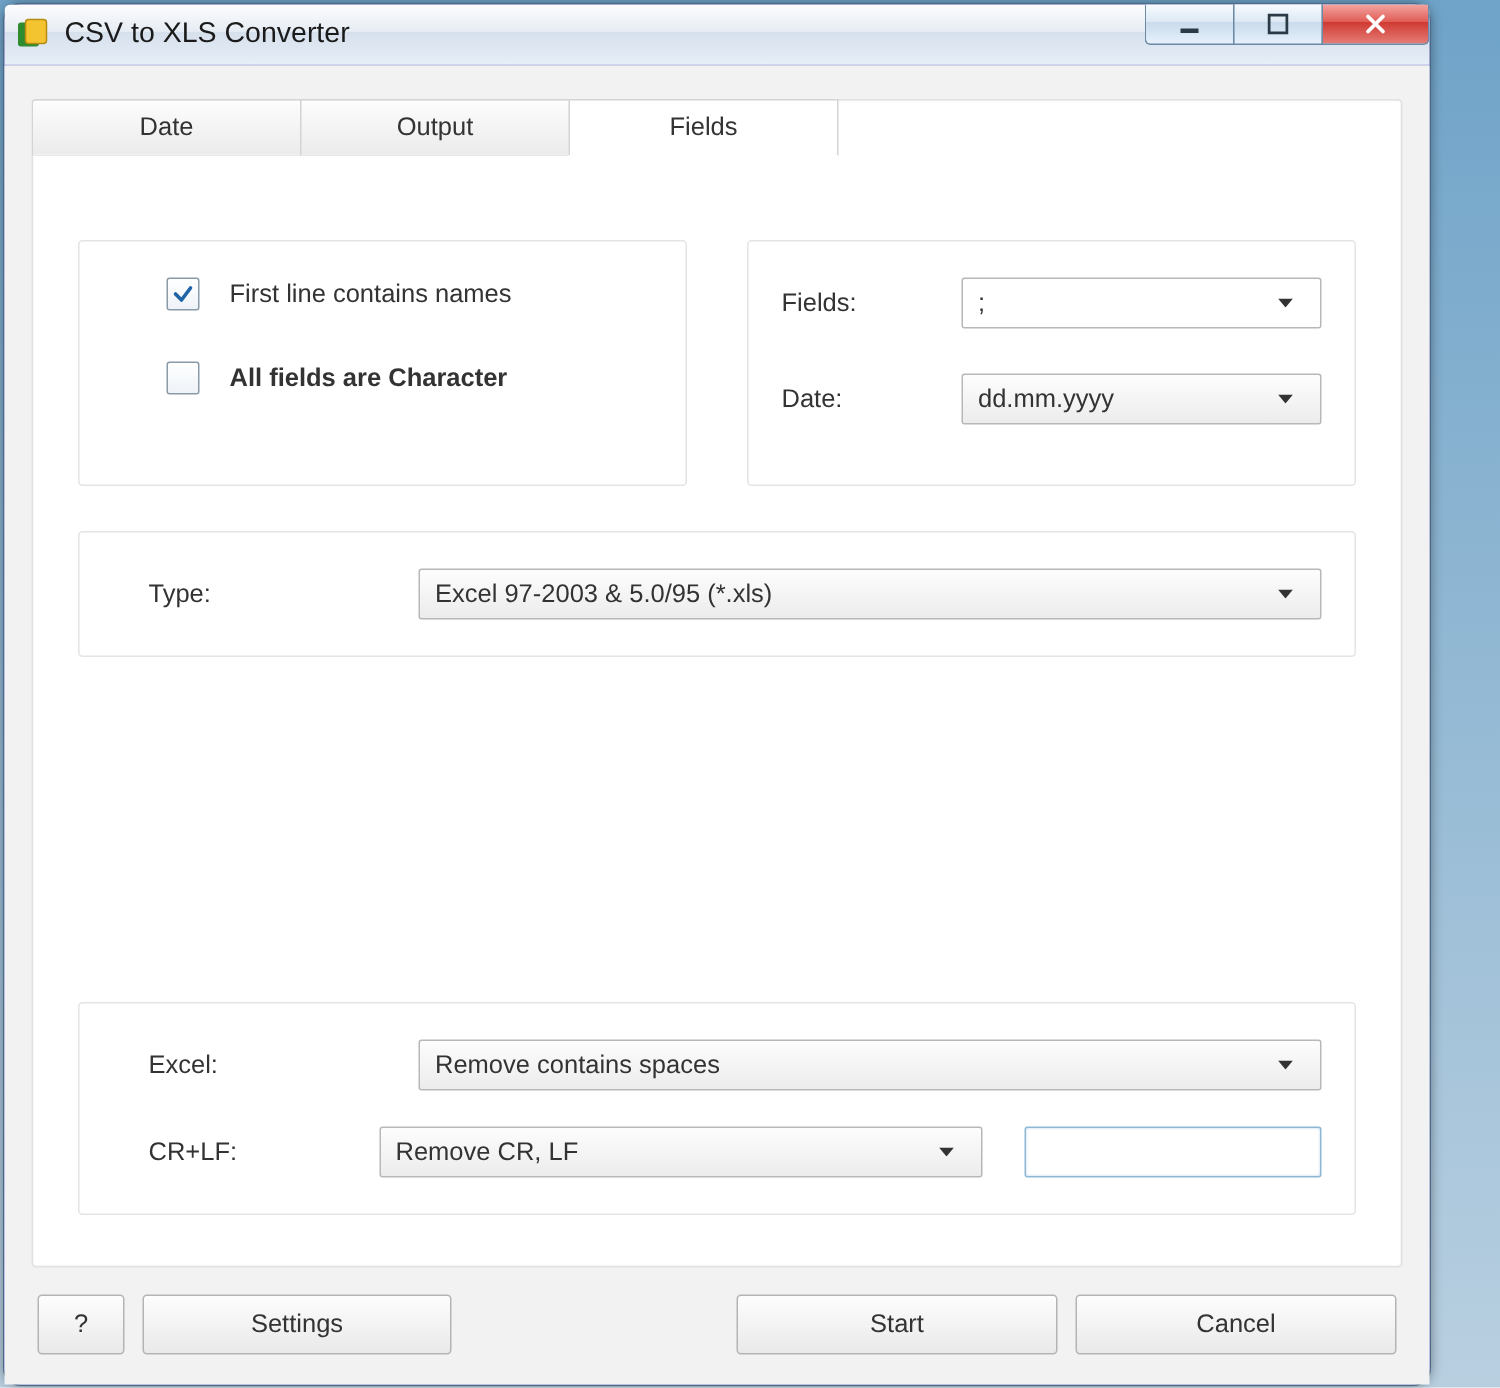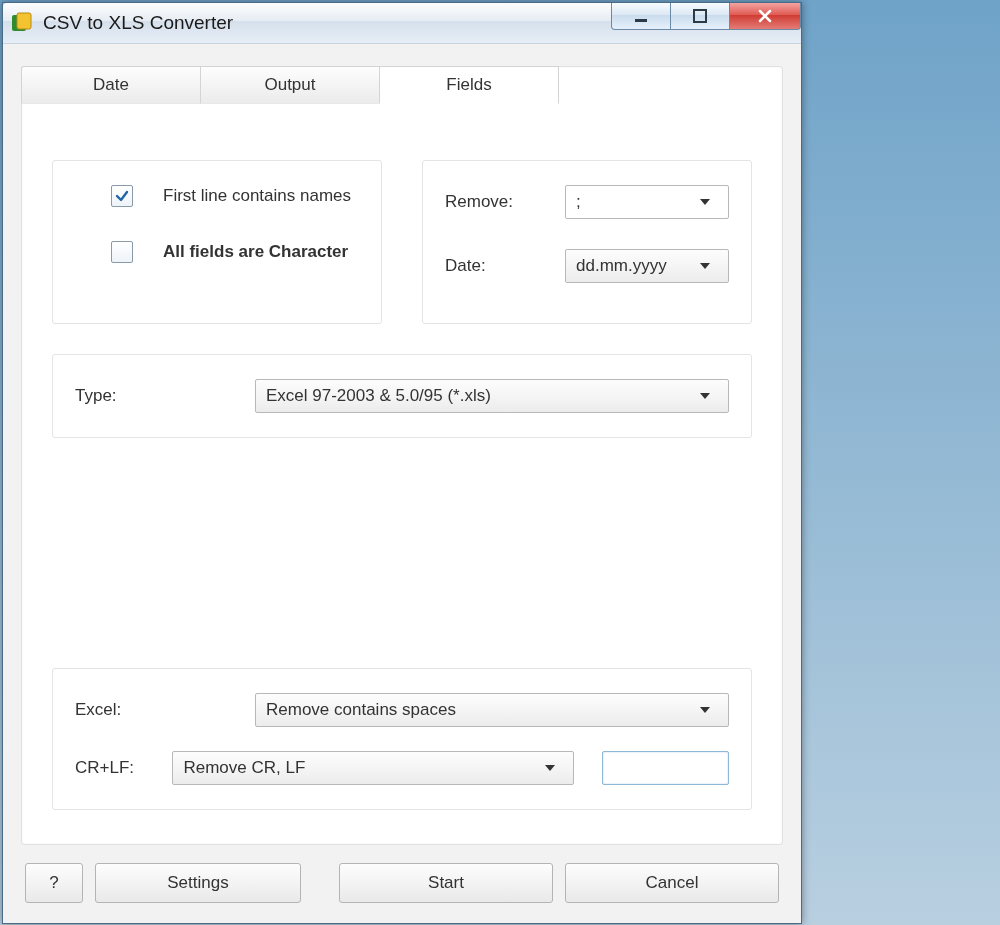--- a/index.html
+++ b/index.html
@@ -1,54 +1,54 @@
 <!DOCTYPE html>
 <html><head>
 <meta charset="utf-8">
 <style>
   html,body{margin:0;padding:0;width:1000px;height:925px;font-family:"Segoe UI",Tahoma,sans-serif;font-size:17px;color:#333;overflow:hidden;}
   body{background:linear-gradient(#6fa3c8,#b8cfe0);}
-  .window{position:absolute;left:2px;top:2px;width:800px;box-sizing:border-box;border:1px solid #4a6b88;border-radius:0;background:#c4b5fd;box-shadow:0 0 8px rgba(0,0,0,.4);}
+  .window{position:absolute;left:2px;top:2px;width:952px;box-sizing:border-box;border:1px solid #4a6b88;border-radius:12px;background:#c4b5fd;box-shadow:0 0 8px rgba(0,0,0,.4);}
   .titlebar{height:40px;background:linear-gradient(#fdfdfe,#e6ecf3 45%,#d6e0ec 46%,#e6eef7);border-bottom:1px solid #c9d4e2;border-radius:4px 4px 0 0;display:flex;align-items:center;padding:0 0 0 8px;}
   .titlebar .appicon{width:22px;height:22px;margin-right:10px;display:flex;align-items:center;justify-content:center;}
   .titlebar .title{flex:1;font-size:19px;color:#1a1a1a;}
   .winbtns{display:flex;height:100%;align-items:flex-start;}
   .winbtn{width:58px;height:26px;margin-top:0;border:1px solid #6b8aa5;border-top:none;background:linear-gradient(#f7fbff,#dce8f3 45%,#c9dbec 46%,#e6f0fb);display:flex;align-items:center;justify-content:center;font-size:15px;color:#2a3a47;}
   .winbtn+.winbtn{margin-left:-1px;}
   .winbtn.min{border-bottom-left-radius:4px;}
   .winbtn.close{width:70px;border-bottom-right-radius:4px;background:linear-gradient(#f3a4a0,#e05b54 45%,#cf3b33 46%,#e57c76);color:#fff;}
   .winbtn svg{display:block;}
   .client{padding:22px 18px 16px 18px;background:#f2f2f2;}
   .panel{background:#fff;border:1px solid #e1e1e1;border-radius:3px;padding:0 0 34px 0;box-shadow:0 0 1px #d4d4d4 inset;}
   .tabs{display:flex;margin:-1px 0 0 -1px;}
   .tab{width:178px;height:36px;line-height:36px;text-align:center;background:linear-gradient(#fdfdfd,#ebebeb);border:1px solid #d4d4d4;border-bottom:1px solid #e8e8e8;color:#333;}
   .tab+.tab{margin-left:-1px;}
   .tab.active{background:#fff;border-bottom:1px solid #fff;position:relative;z-index:1;}
   .tab:first-child{border-top-left-radius:3px;}
   .tabbody{padding:56px 30px 0 30px;}
   .group{border:1px solid #e4e4e4;border-radius:3px;padding:24px 22px;}
   .row2{display:flex;gap:40px;}
   .row2 .group{flex:1;}
-  .chk{display:flex;align-items:center;gap:30px;margin-bottom:34px;padding-left:36px;}
+  .chk{display:flex;align-items:center;gap:20px;margin-bottom:34px;padding-left:36px;}
   .chk:last-child{margin-bottom:0;font-weight:bold;}
   .chkbox{width:20px;height:20px;border:1px solid #8a9aa8;border-radius:2px;background:linear-gradient(#fff,#eef3f8);display:flex;align-items:center;justify-content:center;}
   .chkbox.checked svg{display:block;}
   .chkbox svg{display:none;}
   .frow{display:flex;align-items:center;margin-bottom:30px;}
   .frow:last-child{margin-bottom:16px;}
   .flabel{width:120px;}
   .combo{flex:1;height:32px;border:1px solid #b8b8b8;border-radius:2px;background:linear-gradient(#fdfdfd,#ececec);display:flex;align-items:center;padding:0 10px;position:relative;}
   .combo.flat{background:#fff;}
   .combo .cval{flex:1;white-space:nowrap;overflow:hidden;}
   .combo .carrow{width:18px;text-align:right;}
   .group.type{margin-top:30px;padding:24px 22px;}
   .group.bottom{margin-top:230px;padding:24px 22px;}
   .trow{display:flex;align-items:center;margin-bottom:24px;}
   .trow:last-child{margin-bottom:0;}
-  .trow .tlabel{width:180px;}
+  .trow .tlabel{width:180px;margin-left:24px;}
   .trow .combo{flex:1;}
   .trow .textin{width:230px;height:32px;margin-left:28px;border:1px solid #8fb7d6;border-radius:2px;background:#fff;box-shadow:0 0 2px #b9d6ee inset;}
   .footer{display:flex;align-items:center;padding:18px 4px 4px 4px;gap:12px;}
   .btn{height:38px;border:1px solid #b4b4b4;border-radius:3px;background:linear-gradient(#fdfdfd,#e9e9e9);display:flex;align-items:center;justify-content:center;padding:0 8px;}
   .btn.help{width:40px;}
   .btn.settings{width:188px;}
   .spacer{flex:1;}
   .btn.start{width:196px;text-align:right;}
   .btn.cancel{width:196px;}
   .carrow svg{display:block;}
@@ -109,21 +109,21 @@
             <div class="chk">
               <span class="chkbox">
                 
               </span>
               <span>All fields are Character</span>
             </div>
           </div>
 
           <div class="group">
             <div class="frow">
-              <span class="flabel">Remove:</span>
+              <span class="flabel">Fields:</span>
               <div class="combo flat">
                 <span class="cval">;</span>
                 <span class="carrow">
                     <svg width="10" height="6">
                       <path d="M0 0 L5 6 L10 0 Z" fill="#333"></path>
                     </svg>
                   </span>
               </div>
             </div>
             <div class="frow">

